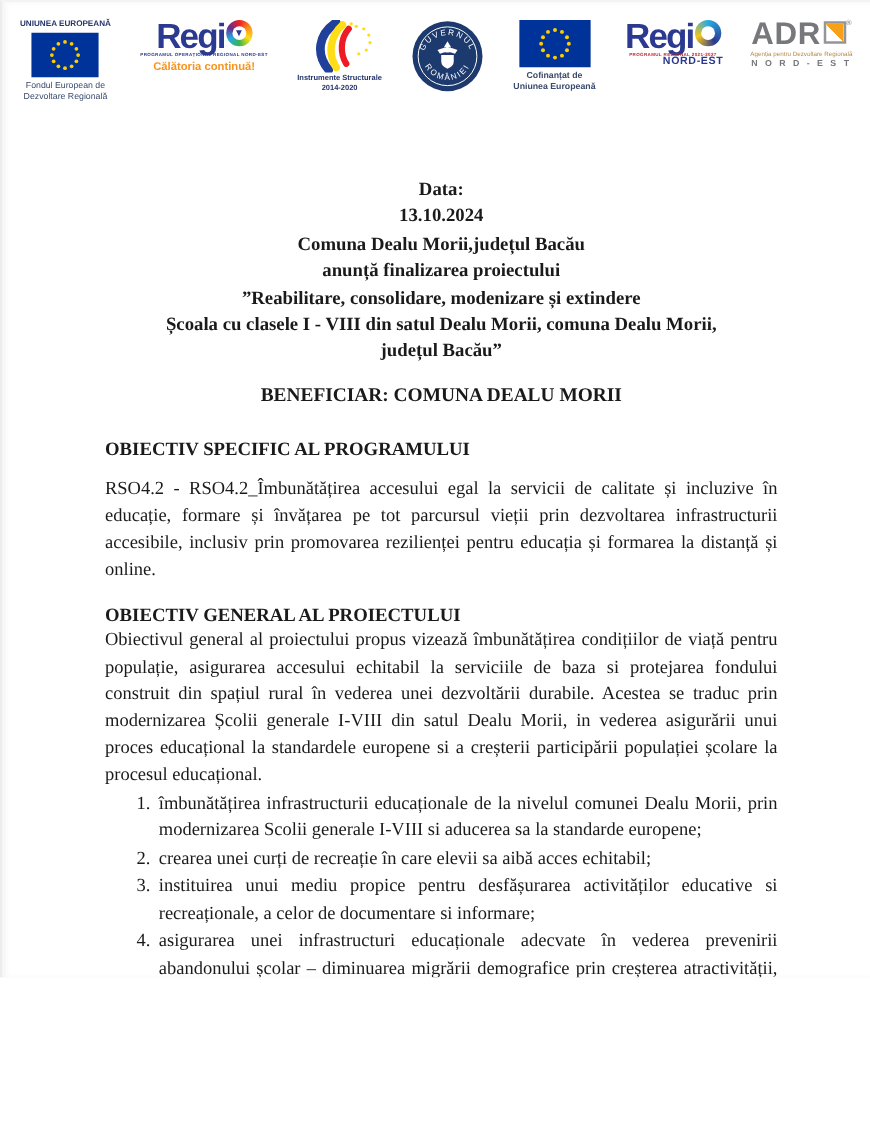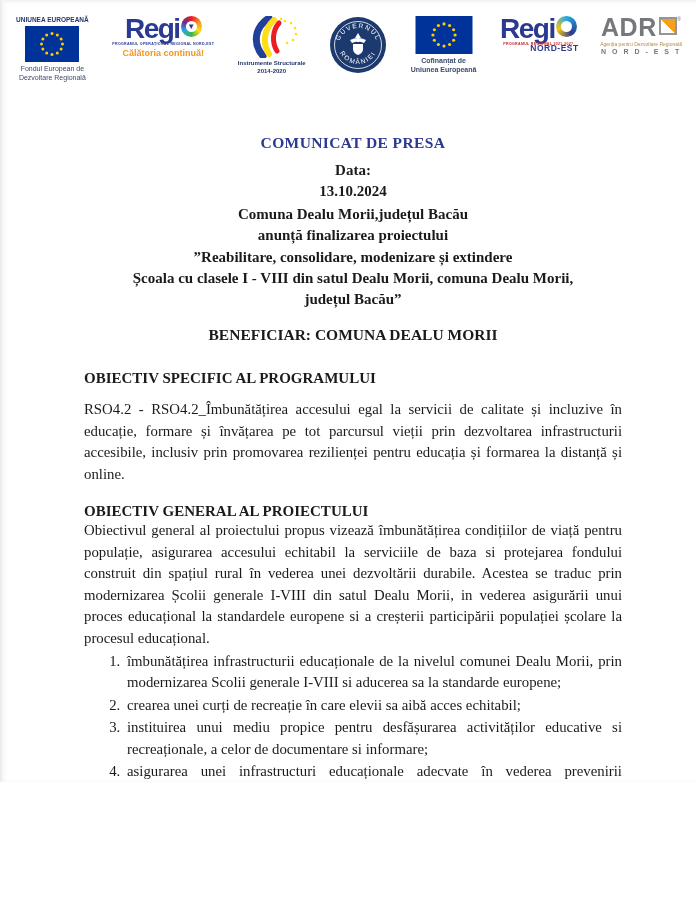--- a/index.html
+++ b/index.html
@@ -195,21 +195,20 @@
         <span class="adr-reg">®</span>
       </span>
       <span class="adr-sub1">Agenția pentru Dezvoltare Regională</span>
       <span class="adr-sub2">N O R D - E S T</span>
     </div>
 
   </div>
 
   <div class="content">
 
-    <div class="doc-title">COMUNICAT DE PRESA</div>
 
     <div class="date-block">
       <span>Data:</span><br>
       <span>13.10.2024</span>
     </div>
 
     <div class="announce">
       <span>Comuna Dealu Morii,județul Bacău</span><br>
       <span>anunță finalizarea proiectului</span><br>
       <span>”Reabilitare, consolidare, modenizare și extindere</span><br>

